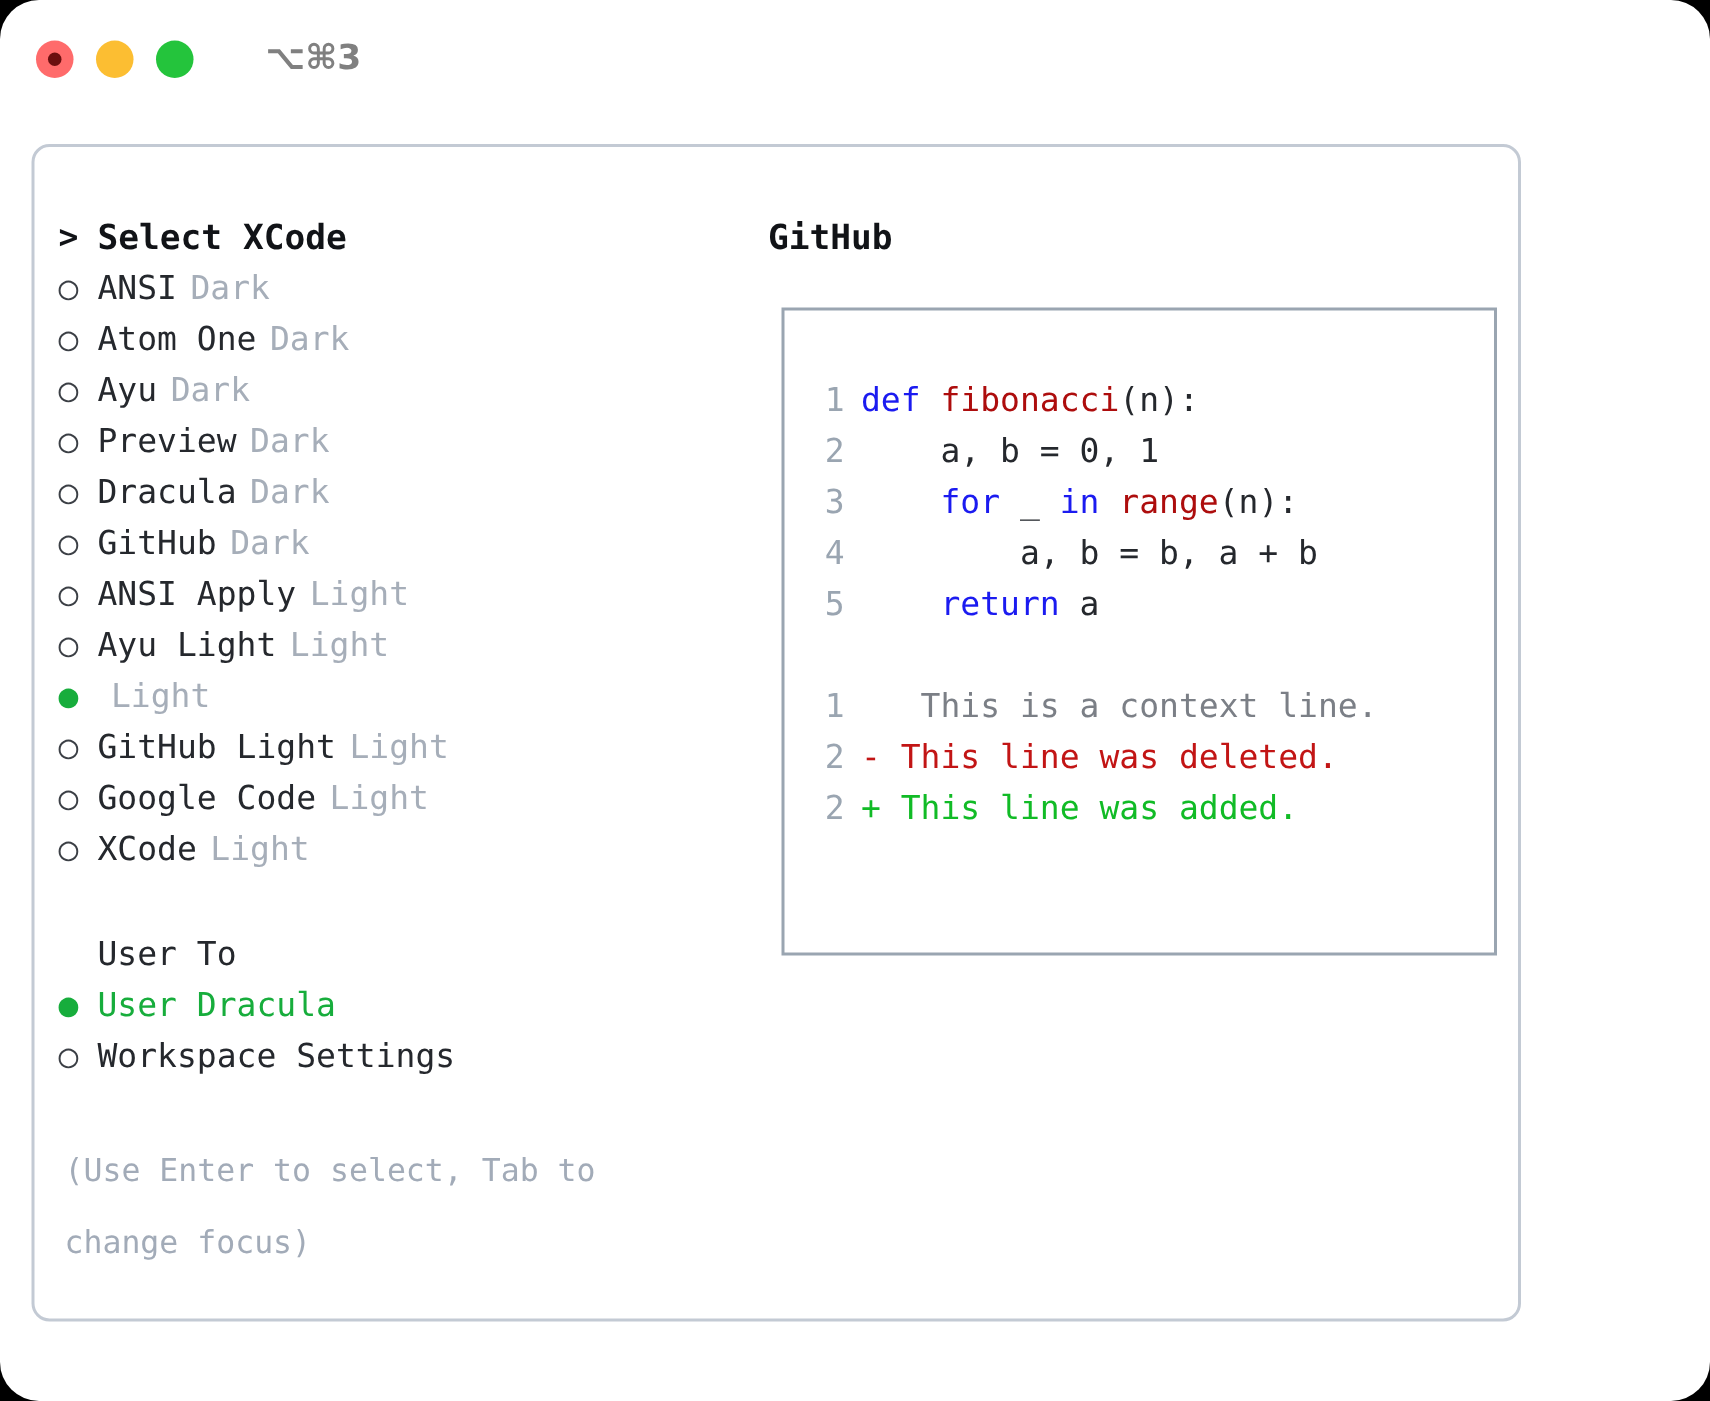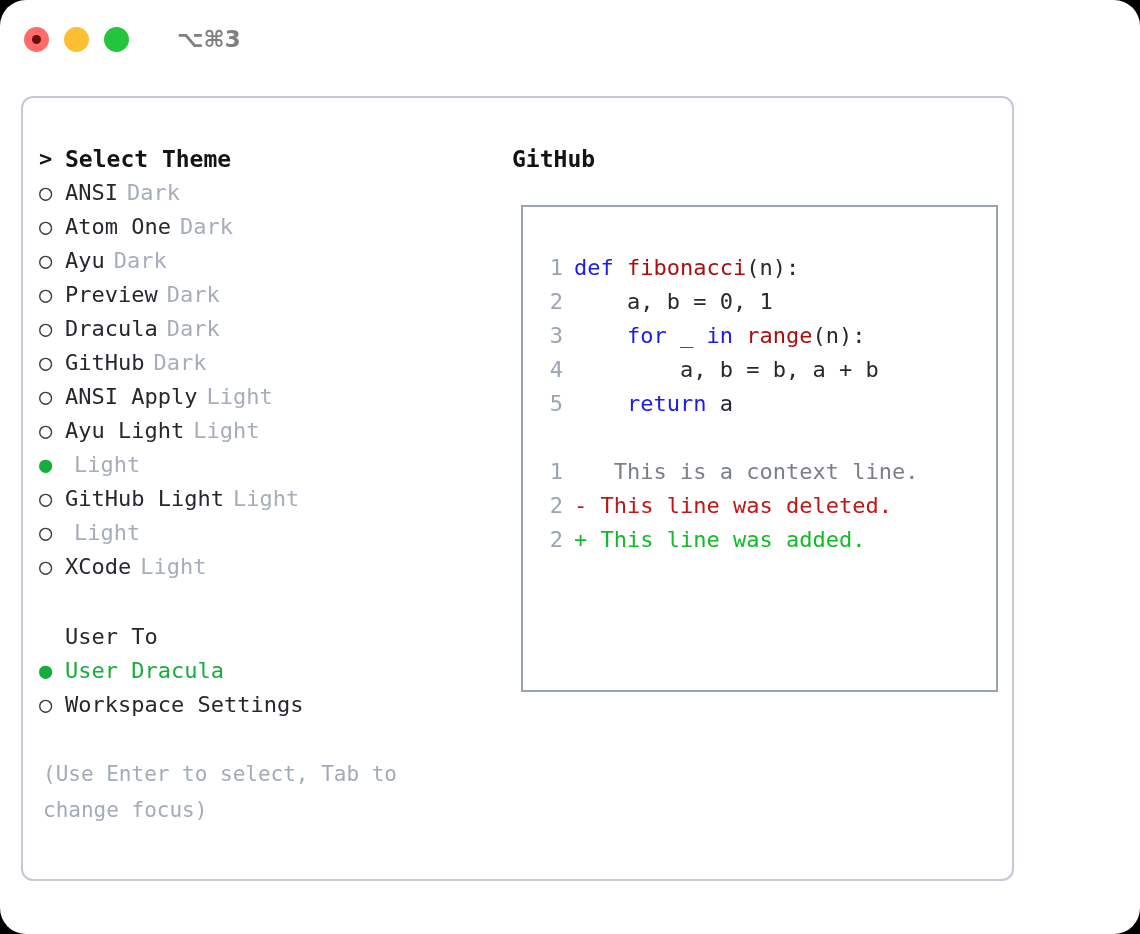--- a/index.html
+++ b/index.html
@@ -104,21 +104,21 @@
   .label.sel { color: #17ad3c; }
   .label.head { color: #111317; font-weight: bold; font-size: 23px; }
   .tag { color: #a6aeb9; margin-left: 9px; }
 
   .spacer-sm { height: 34px; }
   .spacer-md { height: 36px; }
 
   .hint {
     font-size: 21px;
     color: #a2abb8;
-    line-height: 36px;
+    line-height: 48px;
     width: 410px;
     padding-left: 4px;
   }
 
   
   #right-col {
     flex: 1;
     padding: 44px 0 0 0;
     position: relative;
   }
@@ -129,21 +129,21 @@
     color: #111317;
     margin-left: 9px;
     line-height: 34px;
   }
 
   #preview-box {
     position: absolute;
     left: 18px;
     top: 107px;
     width: 477px;
-    height: 487px;
+    height: 432px;
     border: 2px solid #9aa5b1;
     background: #ffffff;
   }
 
   #code {
     position: absolute;
     left: 14px;
     top: 44px;
     font-size: 22px;
     line-height: 34px;
@@ -178,35 +178,35 @@
     <div id="shortcut">⌥⌘3</div>
   </div>
 
   <div id="card">
     <div id="card-inner">
 
       <div id="left-col">
 
         <div class="row">
           <span class="marker head">&gt;</span>
-          <span class="label head">Select Theme</span>
+          <span class="label head">Select XCode</span>
         </div>
 
         <div id="theme-list">
             <div class="row"><span class="marker">○</span><span class="label">ANSI</span><span class="tag">Dark</span></div>
             <div class="row"><span class="marker">○</span><span class="label">Atom One</span><span class="tag">Dark</span></div>
             <div class="row"><span class="marker">○</span><span class="label">Ayu</span><span class="tag">Dark</span></div>
             <div class="row"><span class="marker">○</span><span class="label">Preview</span><span class="tag">Dark</span></div>
             <div class="row"><span class="marker">○</span><span class="label">Dracula</span><span class="tag">Dark</span></div>
             <div class="row"><span class="marker">○</span><span class="label">GitHub</span><span class="tag">Dark</span></div>
             <div class="row"><span class="marker">○</span><span class="label">ANSI Apply</span><span class="tag">Light</span></div>
             <div class="row"><span class="marker">○</span><span class="label">Ayu Light</span><span class="tag">Light</span></div>
             <div class="row"><span class="marker sel">●</span><span class="tag">Light</span></div>
             <div class="row"><span class="marker">○</span><span class="label">GitHub Light</span><span class="tag">Light</span></div>
-            <div class="row"><span class="marker">○</span><span class="tag">Light</span></div>
+            <div class="row"><span class="marker">○</span><span class="label">Google Code</span><span class="tag">Light</span></div>
             <div class="row"><span class="marker">○</span><span class="label">XCode</span><span class="tag">Light</span></div>
           </div>
 
         <div class="spacer-md"></div>
 
         <div class="row">
           <span class="marker"> </span>
           <span class="label">User To</span>
         </div>
 

